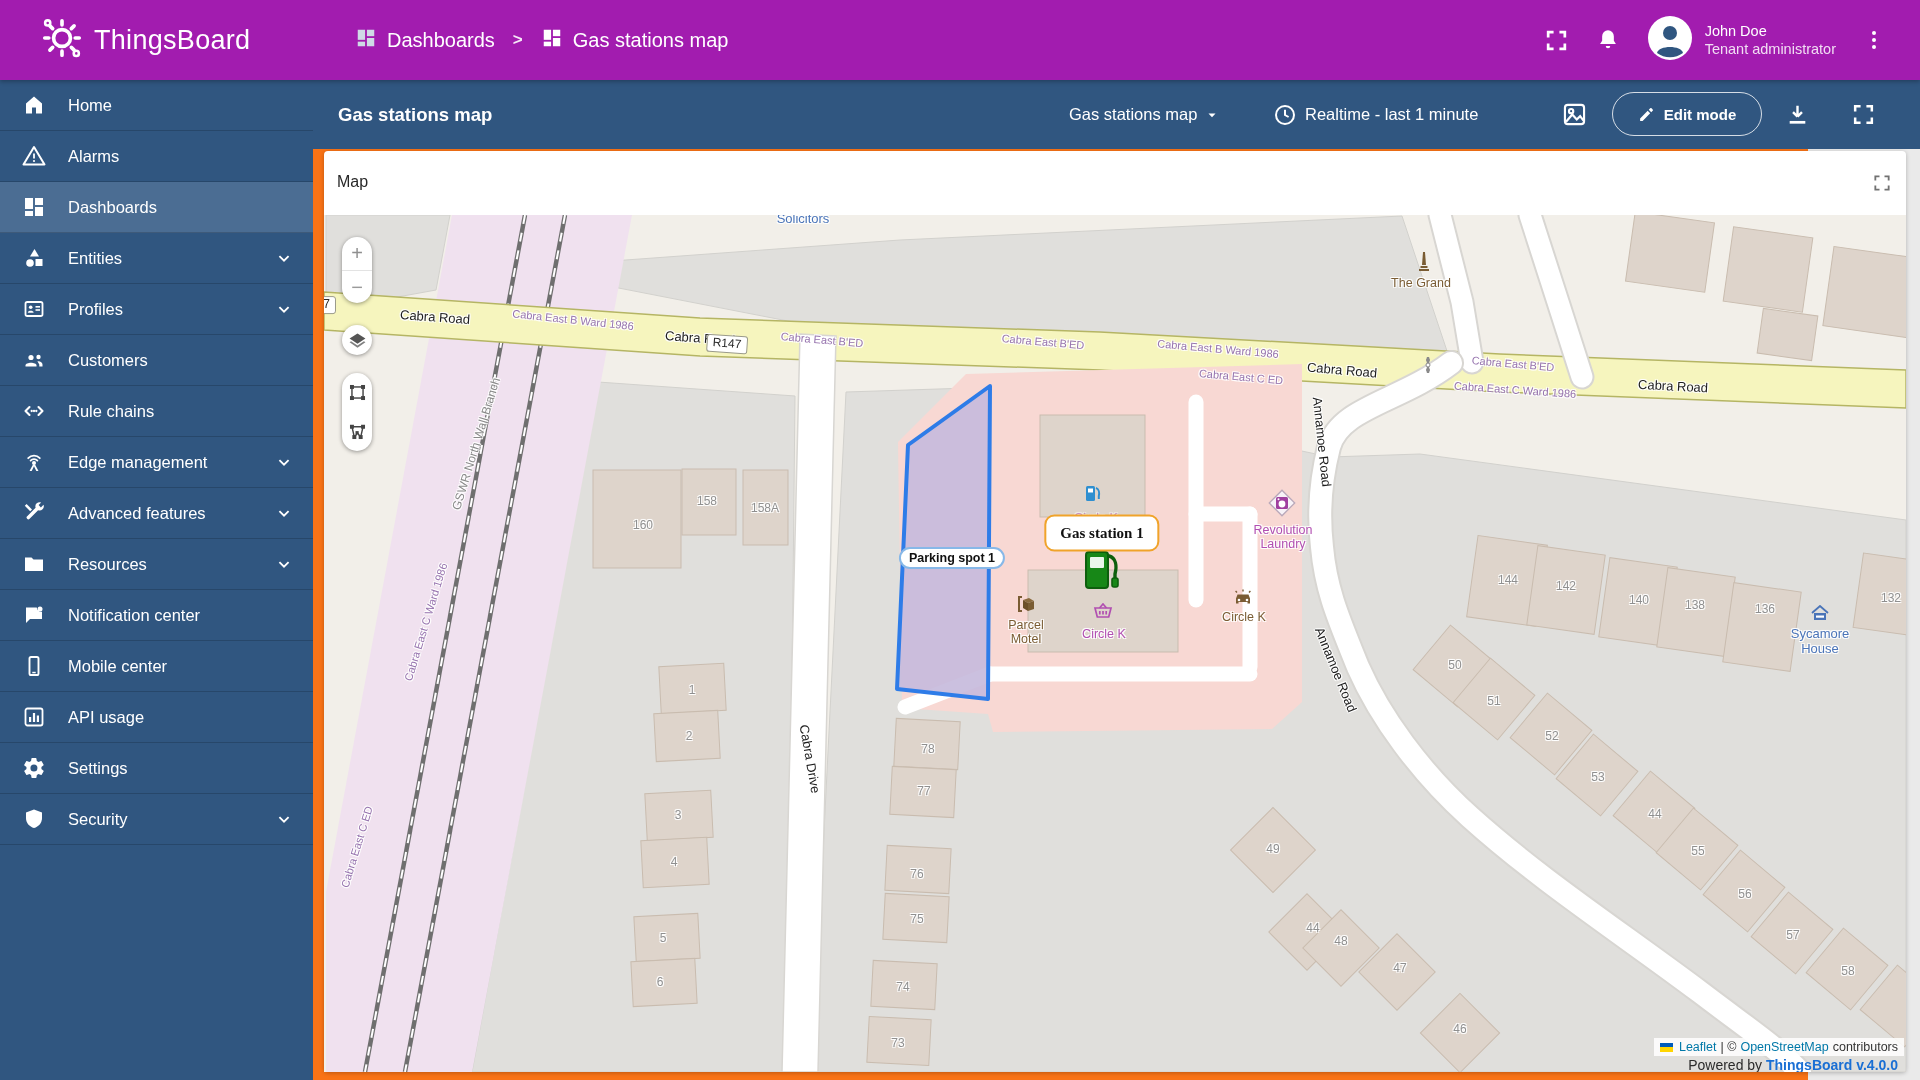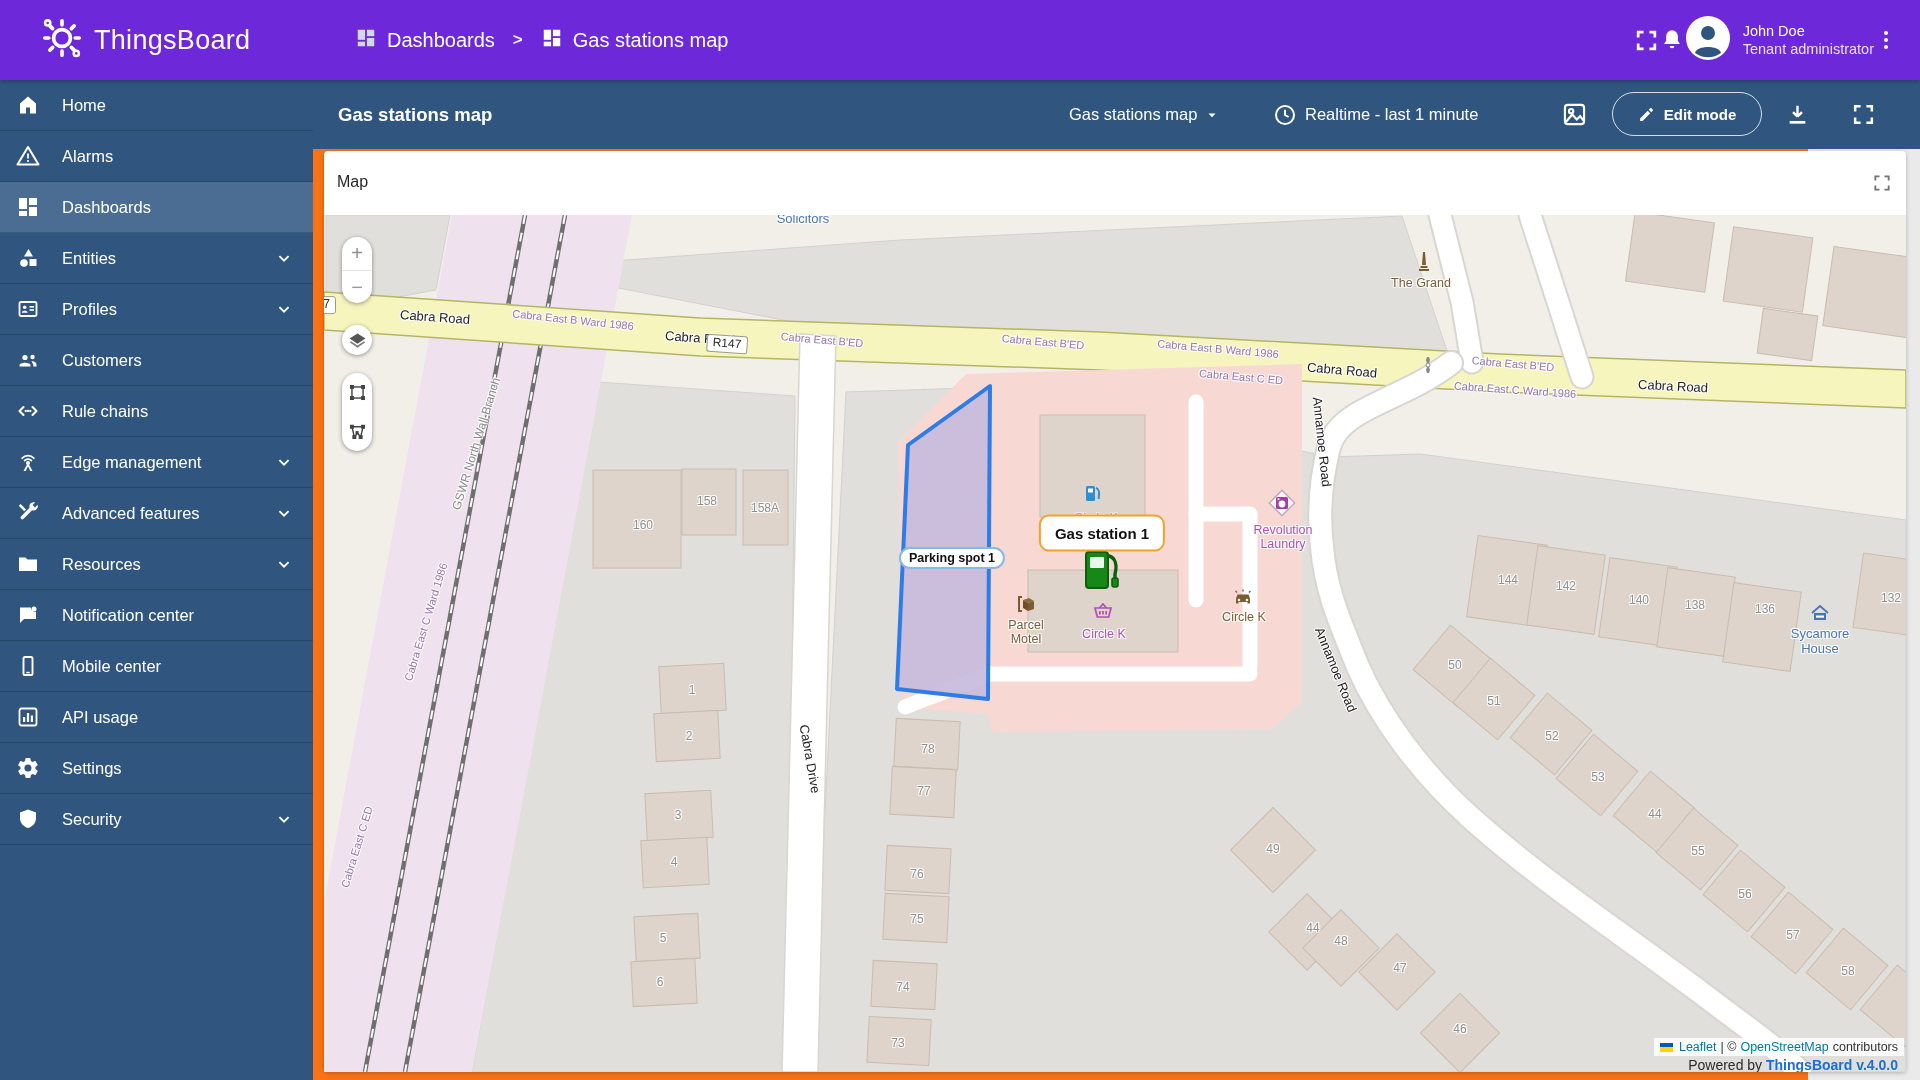--- a/index.html
+++ b/index.html
@@ -1,34 +1,34 @@
 <!DOCTYPE html>
 <html><head>
 <meta charset="utf-8">
 <style>
   html,body{margin:0;padding:0;}
   body{width:1920px;height:1080px;position:relative;overflow:hidden;
        font-family:"Liberation Sans",sans-serif;background:#eaeaea;-webkit-font-smoothing:antialiased;}
   
-  .topbar{position:absolute;left:0;top:0;width:1920px;height:80px;background:#6d28d9;z-index:30;
+  .topbar{position:absolute;left:0;top:0;width:1920px;height:80px;background:#a21caf;z-index:30;
           display:flex;align-items:center;color:#fff;box-shadow:0 2px 4px rgba(0,0,0,.25);}
   .logo{display:flex;align-items:center;gap:10px;padding-left:40px;width:273px;box-sizing:border-box;}
   .logo-text{font-size:27px;font-weight:500;letter-spacing:.3px;}
   .crumbs{display:flex;align-items:center;gap:14px;font-size:20px;}
   .crumb{display:flex;align-items:center;gap:10px;cursor:pointer;}
   .crumb-sep{font-size:17px;font-weight:700;opacity:.9;padding:0 4px;}
-  .top-right{margin-left:auto;display:flex;align-items:center;padding-right:22px;}
+  .top-right{margin-left:auto;display:flex;align-items:center;gap:26px;padding-right:34px;}
   .user-block{display:flex;align-items:center;gap:12px;}
   .user-txt{display:flex;flex-direction:column;line-height:1.25;}
   .user-name{font-size:14.5px;}
   .user-role{font-size:14.5px;opacity:.85;}
   .icon-btn{background:none;border:none;padding:0;cursor:pointer;display:flex;align-items:center;justify-content:center;}
   
   .sidebar{position:absolute;left:0;top:80px;width:313px;height:1000px;background:#305680;z-index:25;}
-  .side-item{height:51px;display:flex;align-items:center;gap:22px;padding-left:16px;color:#fff;
+  .side-item{height:51px;display:flex;align-items:center;gap:22px;padding-left:22px;color:#fff;
              border-bottom:1px solid rgba(0,0,0,.17);cursor:pointer;box-sizing:border-box;position:relative;}
   .side-item.active{background:#4b6d93;}
   .side-item .lbl{font-size:16.5px;font-weight:500;}
   .side-item .chev{position:absolute;right:18px;top:14px;}
   .side-icon{width:24px;height:24px;display:flex;}
   
   .dash-toolbar{position:absolute;left:313px;top:80px;width:1607px;height:69px;background:#305680;color:#fff;z-index:20;}
   .dash-title{position:absolute;left:25px;top:24px;font-size:18.5px;font-weight:700;}
   .tb-el{position:absolute;display:flex;align-items:center;gap:8px;height:69px;top:0;cursor:pointer;}
   .sel-label{font-size:16.5px;}
@@ -54,21 +54,21 @@
   .ml.num{color:#8f8f8f;font-size:12px;}
   .ml.poi-purple{color:#b14fb1;font-size:12.5px;}
   .ml.poi-brown{color:#7a5c33;font-size:12.5px;}
   .ml.poi-blue{color:#4a74b8;font-size:13px;}
   .ml.faded{opacity:.55;}
   .ml.badge{background:#fff;border:1.5px solid #9a9a8a;border-radius:3px;padding:1px 5px;color:#2b2b2b;
             font-size:12px;text-shadow:none;}
   .poi-icon{position:absolute;z-index:2;transform:translate(-50%,-50%);}
   
   .tooltip-box{position:absolute;z-index:6;background:#fff;border:2.5px solid #f0a32a;border-radius:10px;
-               font-size:15px;font-weight:700;color:#111;padding:8px 14px;transform:translate(-50%,-50%);white-space:nowrap;}
+               font-size:15px;font-weight:700;color:#111;padding:8px 14px;transform:translate(-50%,-50%);white-space:nowrap;font-family:Liberation Serif, serif;}
   .parking-box{position:absolute;z-index:5;background:#fff;border:2px solid #87b8e8;border-radius:11px;
                font-size:12.5px;font-weight:700;color:#111;padding:2px 8px;transform:translate(-50%,-50%);white-space:nowrap;}
   .marker{position:absolute;z-index:4;transform:translate(-50%,-50%);cursor:pointer;}
   
   .ctl{position:absolute;left:18px;background:#fff;border-radius:15px;box-shadow:0 1px 4px rgba(0,0,0,.4);z-index:8;}
   .zoomctl{top:22px;width:30px;height:66px;}
   .zoomctl .zb{width:30px;height:33px;display:flex;align-items:center;justify-content:center;font-size:20px;color:#9a9a9a;cursor:pointer;}
   .zoomctl .zb.zi{border-bottom:1px solid #e3e3e3;color:#8f8f8f;}
   .layerctl{top:110px;width:30px;height:30px;display:flex;align-items:center;justify-content:center;cursor:pointer;}
   .drawctl{top:158px;width:30px;height:78px;display:flex;flex-direction:column;align-items:center;justify-content:space-around;}

